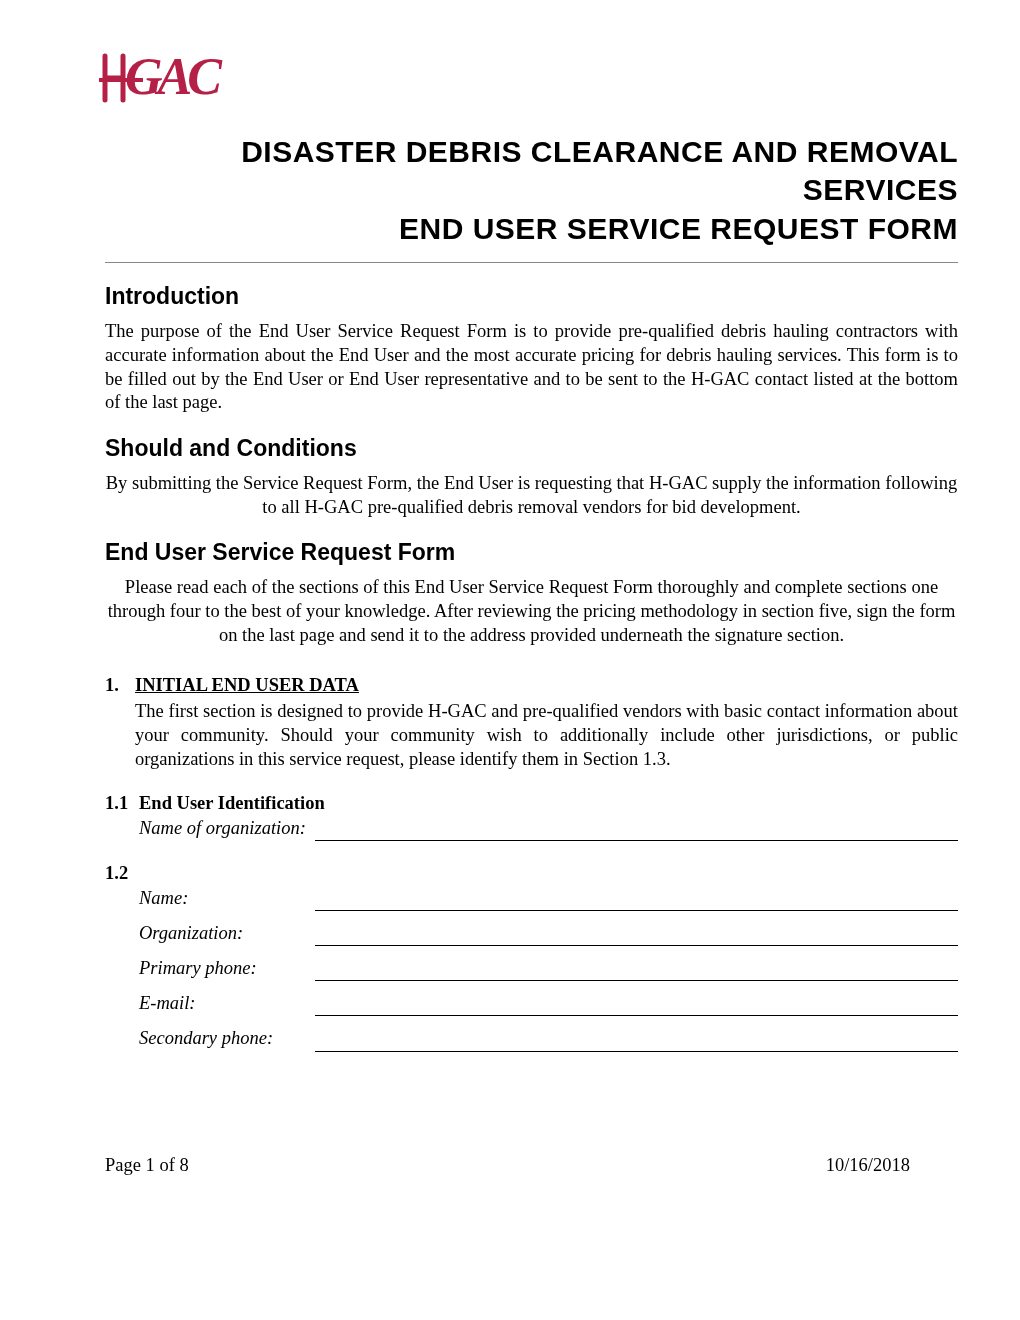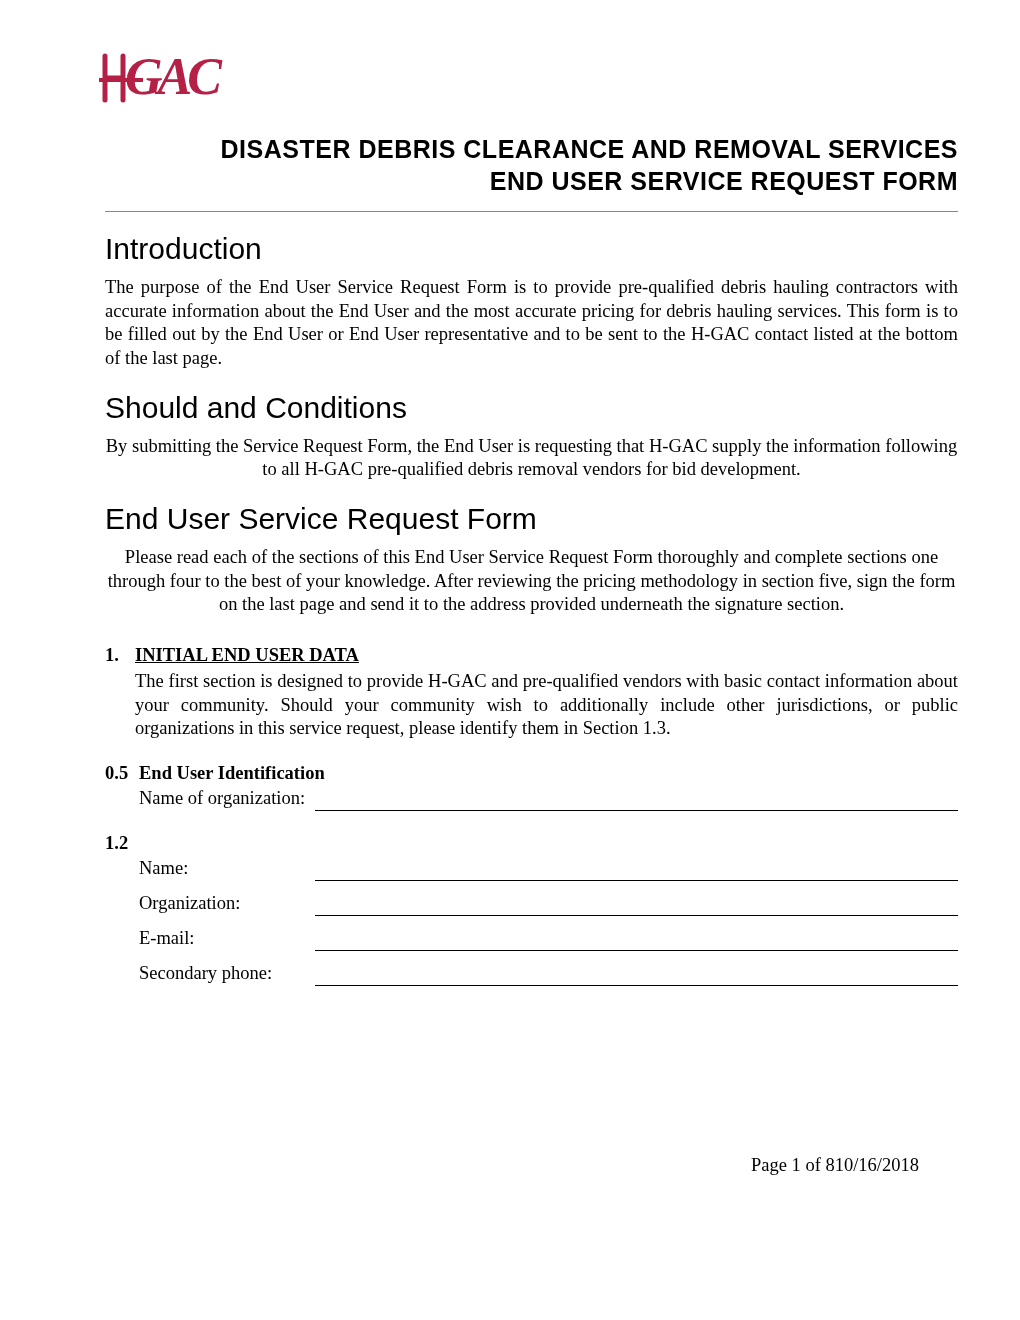--- a/index.html
+++ b/index.html
@@ -18,35 +18,35 @@
     margin-top:16px;
   }
   .logo{
     width:170px; height:65px;
     margin-bottom:18px;
     margin-left:-6px;
   }
   .title-block{
     font-family:Verdana, Geneva, sans-serif;
     font-weight:bold;
-    font-size:25px;
+    font-size:30px;
     letter-spacing:0.5px;
     text-align:right;
     line-height:1.28;
     margin-left:60px;
     margin-bottom:14px;
   }
   hr.sep{
     border:none; border-top:1px solid #888;
     margin:10px 0 18px 0;
   }
   h2.section{
     font-family:Verdana, Geneva, sans-serif;
-    font-weight:normal;
-    font-size:30px;
+    font-weight:bold;
+    font-size:23px;
     margin:20px 0 10px 0;
   }
   p.body{
     font-size:18.5px;
     line-height:1.28;
     text-align:justify;
     margin:0 0 14px 0;
   }
   .num-sec{
     margin-top:28px;
@@ -79,32 +79,33 @@
   .field-row{
     display:flex;
     align-items:flex-end;
     margin-bottom:10px;
   }
   .field-label{
     font-size:18.5px;
     width:176px; flex:none;
     line-height:1.3;
     padding-bottom: 1px;
+    font-style: italic;
   }
   .field-line{
     flex:1;
     border-bottom:1.5px solid #000;
     height:19px;
     outline:none;
     font-size:16px;
   }
   .footer{
     position:absolute;
-    left:105px; right:101px; bottom:160px;
-    display:flex; justify-content:flex-end;
+    left:105px; right:110px; bottom:160px;
+    display:flex; justify-content:space-between;
     font-size:18.5px;
   }
 </style>
 </head>
 <body>
 
 <div class="page">
 
   
   <svg class="logo" viewBox="0 0 170 65" aria-hidden="true">
@@ -134,21 +135,21 @@
 
   
   <div class="num-sec">
     <div class="num-head">
       <span class="n">1.</span>
       <span class="t">INITIAL END USER DATA</span>
     </div>
     <div class="num-body">The first section is designed to provide H-GAC and pre-qualified vendors with basic contact information about your community. Should your community wish to additionally include other jurisdictions, or public organizations in this service request, please identify them in Section 1.3.</div>
 
     <div class="sub-head">
-      <span class="n">0.5</span>
+      <span class="n">1.1</span>
       <span>End User Identification</span>
     </div>
     <div class="field-table">
       <div class="field-row">
         <span class="field-label">Name of organization:</span>
         <span class="field-line" contenteditable="true" style=""></span>
       </div>
     </div>
 
     <div class="sub-head">
@@ -157,20 +158,24 @@
     <div class="field-table">
       <div class="field-row">
         <span class="field-label">Name:</span>
         <span class="field-line" contenteditable="true" style=""></span>
       </div>
       <div class="field-row">
         <span class="field-label">Organization:</span>
         <span class="field-line" contenteditable="true" style=""></span>
       </div>
       <div class="field-row">
+        <span class="field-label">Primary phone:</span>
+        <span class="field-line" contenteditable="true" style=""></span>
+      </div>
+      <div class="field-row">
         <span class="field-label">E-mail:</span>
         <span class="field-line" contenteditable="true" style=""></span>
       </div>
       <div class="field-row">
         <span class="field-label">Secondary phone:</span>
         <span class="field-line" contenteditable="true" style=""></span>
       </div>
     </div>
   </div>
 

